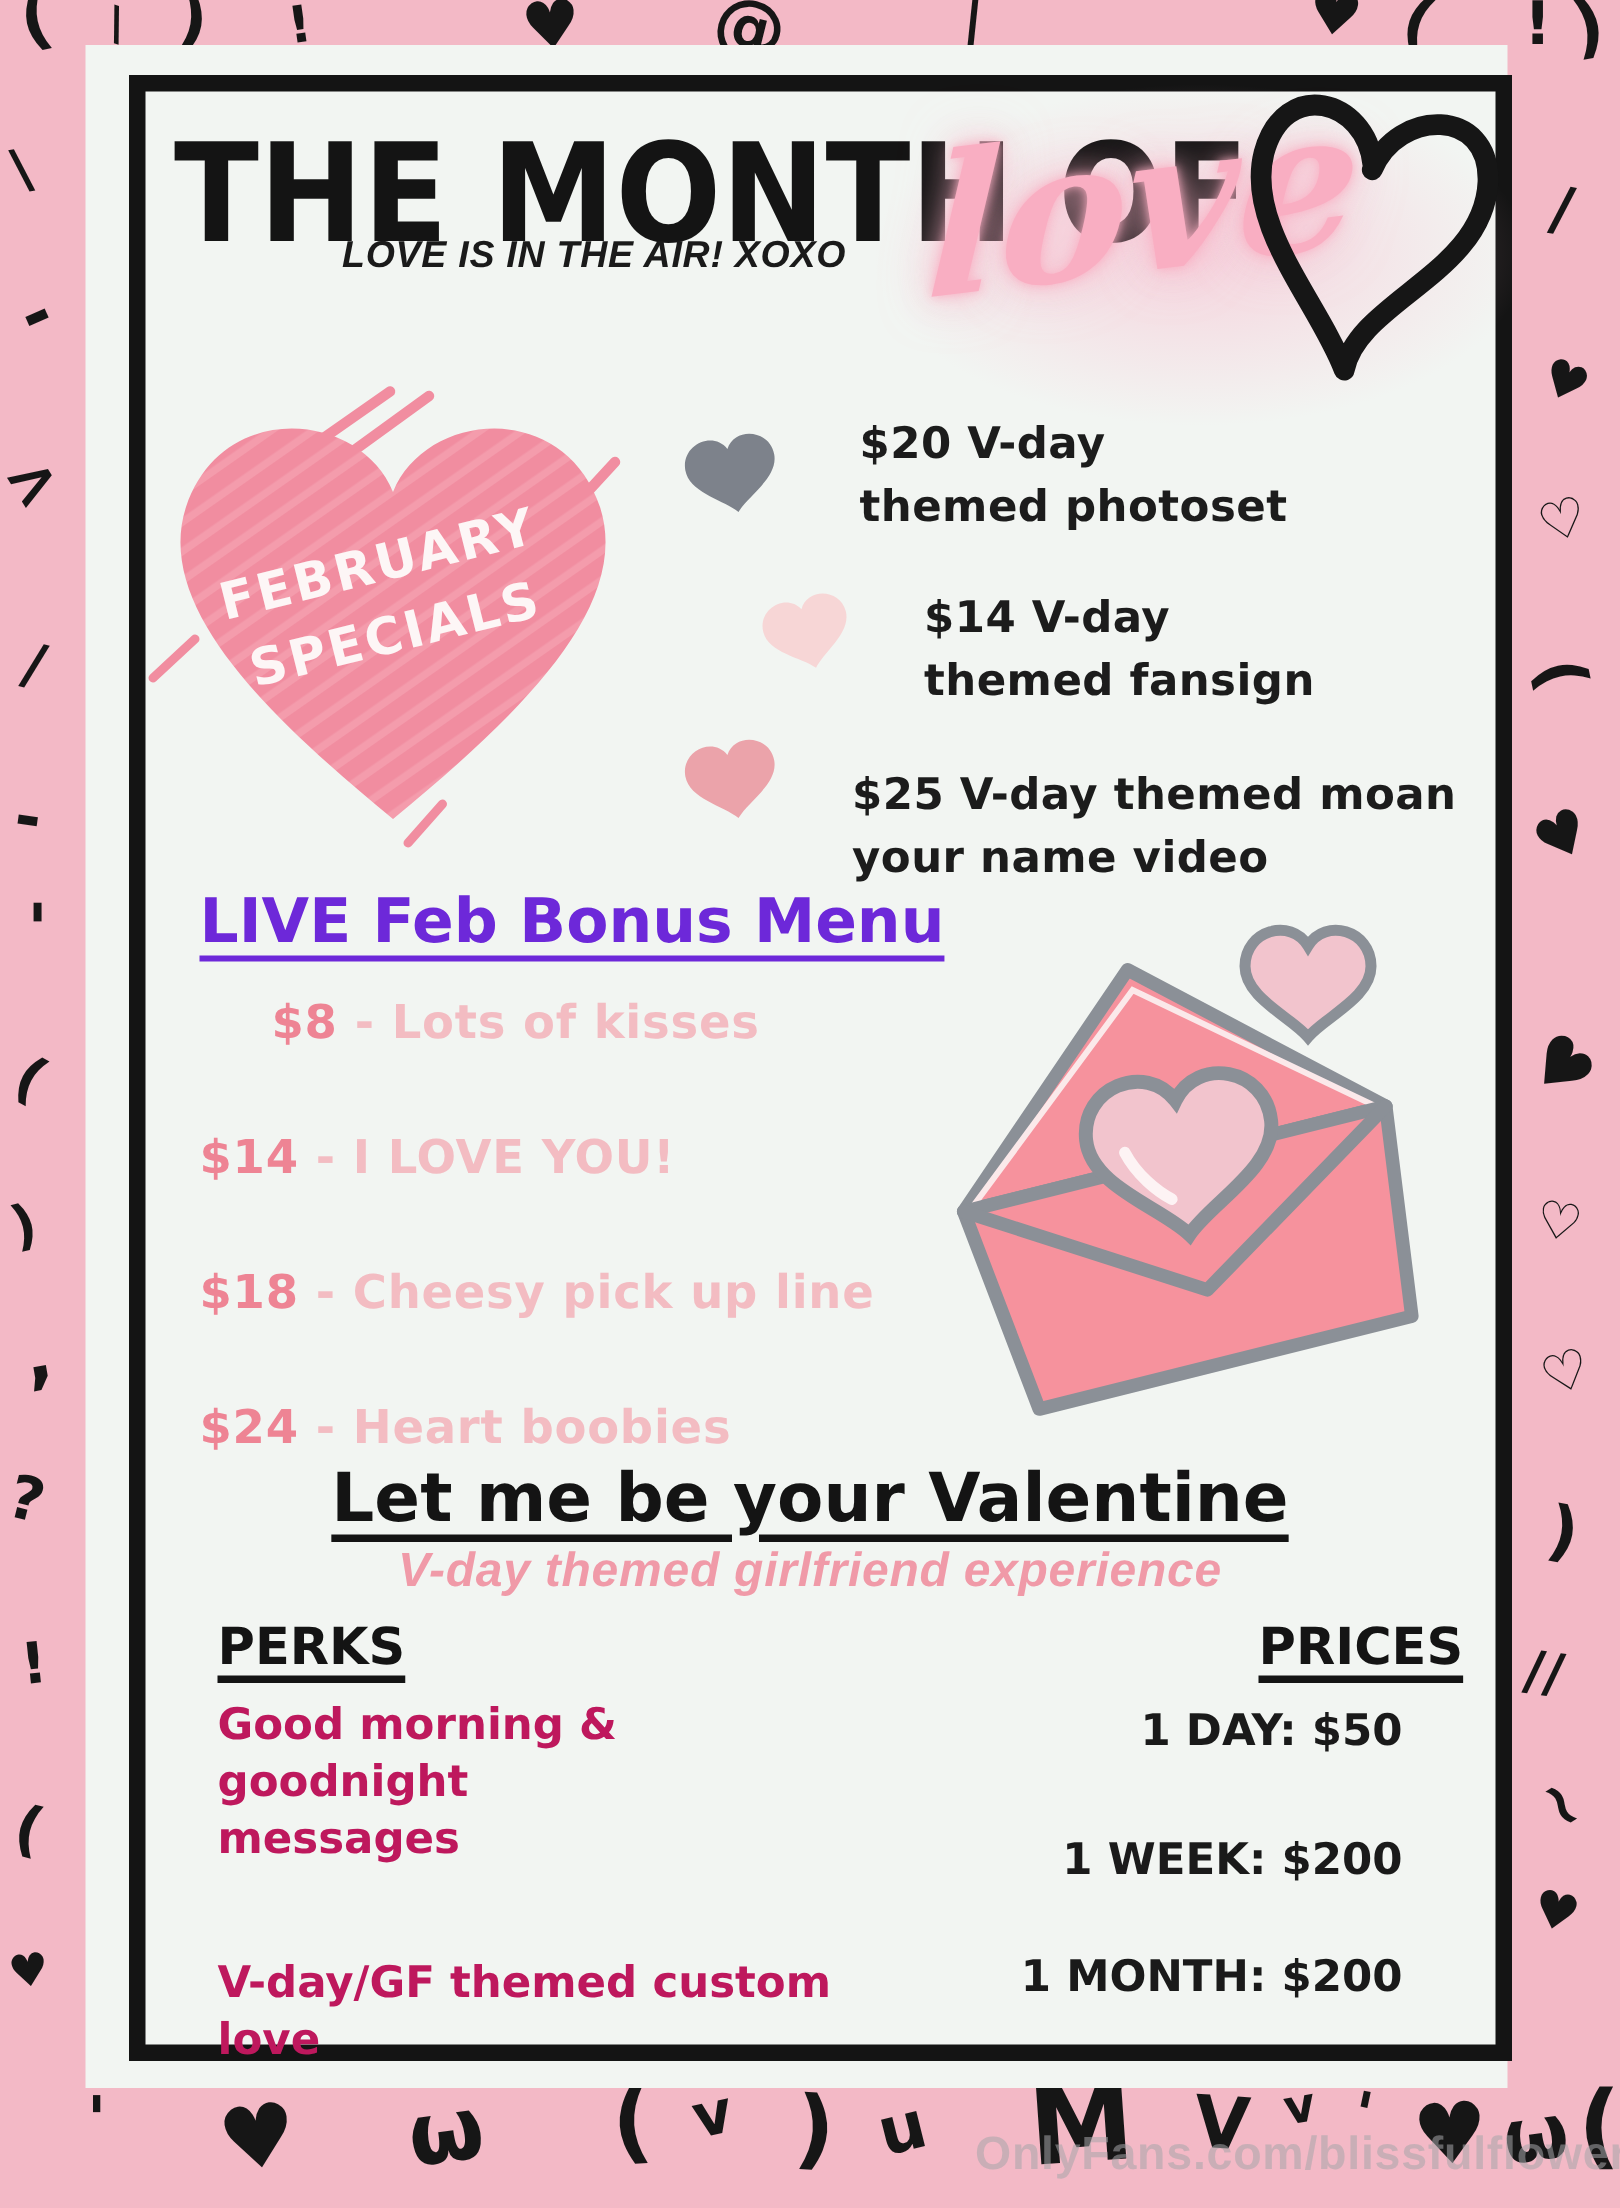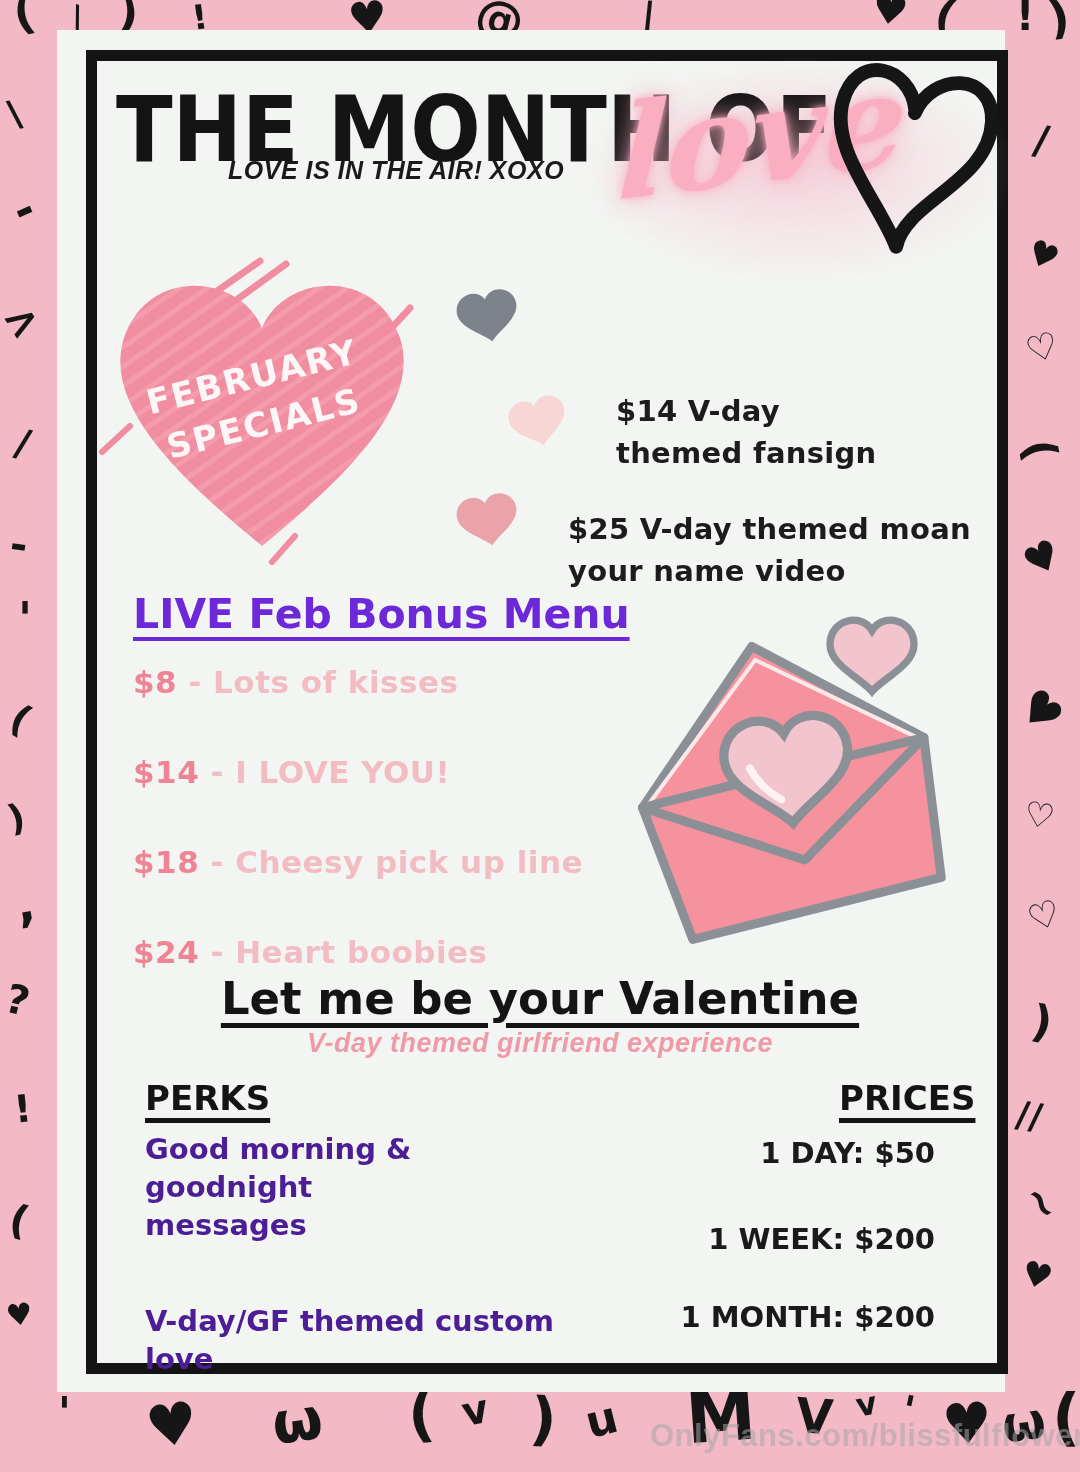--- a/index.html
+++ b/index.html
@@ -47,28 +47,28 @@
   .menu-price{color:#ee8494;}
   .menu-label{color:#f3bcc2;}
 
   .envelope{position:absolute;left:598px;top:612px;z-index:4;}
 
   
   .valentine-title{position:absolute;left:0;top:972px;width:1080px;text-align:center;z-index:4;
                    font-family:"DejaVu Sans",sans-serif;font-weight:bold;font-size:45px;color:#141414;
                    text-decoration:underline;text-decoration-thickness:5px;text-underline-offset:9px;}
   .valentine-sub{position:absolute;left:0;top:1028px;width:1080px;text-align:center;z-index:4;
-                 font-style:italic;font-weight:bold;font-size:27px;color:#f09aa8;letter-spacing:.5px;}
+                 font-style:italic;font-weight:bold;font-size:32px;color:#f09aa8;letter-spacing:.5px;}
 
   .col-header{position:absolute;top:1078px;z-index:4;font-family:"DejaVu Sans",sans-serif;font-weight:bold;
               font-size:34px;color:#141414;text-decoration:underline;text-decoration-thickness:5px;text-underline-offset:8px;}
   .perks-header{left:145px;}
   .prices-header{left:795px;margin-left:44px;}
   .perk{position:absolute;left:145px;width:480px;z-index:4;font-family:"DejaVu Sans",sans-serif;
-        font-weight:bold;font-size:29px;line-height:38px;color:#4c1d95;}
+        font-weight:bold;font-size:29px;line-height:38px;color:#be185d;}
   .price{position:absolute;right:145px;z-index:4;font-family:"DejaVu Sans",sans-serif;
          font-weight:bold;font-size:29px;color:#1a1a1a;white-space:nowrap;}
 
   .watermark{position:absolute;left:650px;top:1418px;z-index:6;font-size:31px;font-weight:bold;
              color:rgba(165,165,170,.55);letter-spacing:.5px;white-space:nowrap;}
 </style>
 </head>
 <body>
 
 <div id="page">
@@ -155,34 +155,35 @@
     </g>
   </svg>
   <div class="badge-text">
     <span>FEBRUARY</span><br>
     <span>SPECIALS</span>
   </div>
 
   <svg class="mini-heart" style="left:452px;top:278px;transform:rotate(-10deg)" width="70" height="66" viewBox="-50 -48 100 94">
     <path d="M0,-18 C-11,-38 -43,-29 -43,-5 C-43,17 -12,29 0,43 C12,29 43,17 43,-5 C43,-29 11,-38 0,-18 Z" fill="#7d828b"></path>
   </svg>
+  <div class="special-row-text" style="left:573px;top:274px;width:300px;">$20 V-day themed photoset</div>
 
   <svg class="mini-heart" style="left:504px;top:386px;transform:rotate(-14deg)" width="66" height="62" viewBox="-50 -48 100 94">
     <path d="M0,-18 C-11,-38 -43,-29 -43,-5 C-43,17 -12,29 0,43 C12,29 43,17 43,-5 C43,-29 11,-38 0,-18 Z" fill="#f7d6d6"></path>
   </svg>
   <div class="special-row-text" style="left:616px;top:390px;width:300px;">$14 V-day themed fansign</div>
 
   <svg class="mini-heart" style="left:452px;top:482px;transform:rotate(-10deg)" width="70" height="66" viewBox="-50 -48 100 94">
     <path d="M0,-18 C-11,-38 -43,-29 -43,-5 C-43,17 -12,29 0,43 C12,29 43,17 43,-5 C43,-29 11,-38 0,-18 Z" fill="#eba3aa"></path>
   </svg>
   <div class="special-row-text" style="left:568px;top:508px;width:410px;">$25 V-day themed moan your name video</div>
 
   <div class="menu-title">LIVE Feb Bonus Menu</div>
 
-  <div class="menu-item" style="top:664px;">
+  <div class="menu-item" style="top:664px;margin-left:48px;">
     <span class="menu-price">$8</span><span class="menu-label"> - </span><span class="menu-label">Lots of kisses</span>
   </div>
   <div class="menu-item" style="top:754px;">
     <span class="menu-price">$14</span><span class="menu-label"> - </span><span class="menu-label">I LOVE YOU!</span>
   </div>
   <div class="menu-item" style="top:844px;">
     <span class="menu-price">$18</span><span class="menu-label"> - </span><span class="menu-label">Cheesy pick up line</span>
   </div>
   <div class="menu-item" style="top:934px;">
     <span class="menu-price">$24</span><span class="menu-label"> - </span><span class="menu-label">Heart boobies</span>

